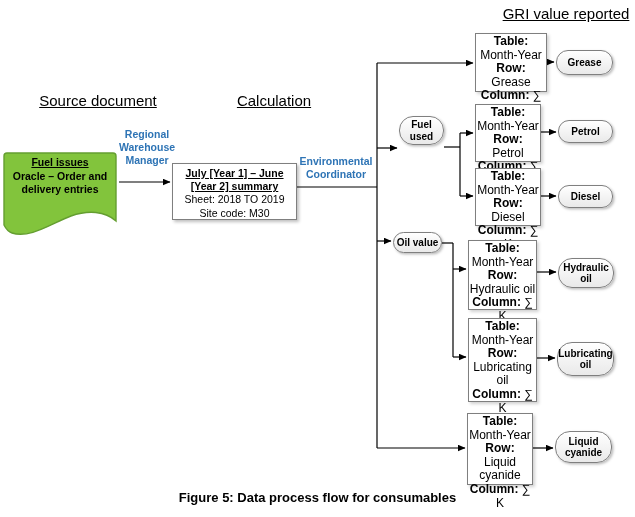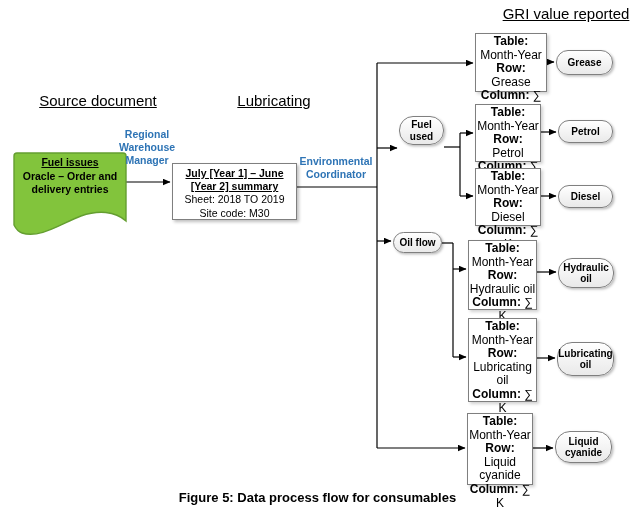--- a/index.html
+++ b/index.html
@@ -82,24 +82,24 @@
       <path d="M547,62 L554,62" marker-end="url(#ah)"></path>
       <path d="M541,132 L556,132" marker-end="url(#ah)"></path>
       <path d="M541,196 L556,196" marker-end="url(#ah)"></path>
       <path d="M537,272 L556,272" marker-end="url(#ah)"></path>
       <path d="M537,358 L555,358" marker-end="url(#ah)"></path>
       <path d="M533,448 L553,448" marker-end="url(#ah)"></path>
     </g>
   </svg>
 
   <div class="abs hdr" style="left:28px;top:92px;width:140px;">Source document</div>
-  <div class="abs hdr" style="left:204px;top:92px;width:140px;">Lubricating</div>
+  <div class="abs hdr" style="left:204px;top:92px;width:140px;">Calculation</div>
   <div class="abs hdr" style="left:496px;top:5px;width:140px;">GRI value reported</div>
 
-  <div class="abs" id="doc-node" style="left:12px;top:152px;">
+  <div class="abs" id="doc-node" style="left:2px;top:152px;">
     <svg width="116" height="88" viewBox="0 0 116 88">
       <path d="M5,1 H111 Q114,1 114,4 V69 C103,59 86,58 69,64 C50,71 28,87 10,81 C7,80 4,77 2,73 V4 Q2,1 5,1 Z" fill="#82C43C" stroke="#649E30" stroke-width="1.4"></path>
     </svg>
     <div id="doc-text">
       <div class="t">Fuel issues</div>
       <div class="b">Oracle – Order and
 delivery entries</div>
     </div>
   </div>
 
@@ -110,21 +110,21 @@
 Coordinator</div>
 
   <div class="abs" id="calc-box" style="left:172px;top:163px;">
     <div class="t">July  [Year 1] – June</div>
     <div class="t">[Year 2] summary</div>
     <div>Sheet: 2018 TO 2019</div>
     <div>Site code: M30</div>
   </div>
 
   <div class="abs oval" style="left:399px;top:116px;width:45px;height:29px;border-radius:14px;">Fuel used</div>
-  <div class="abs oval" style="left:393px;top:232px;width:49px;height:21px;border-radius:11px;">Oil flow</div>
+  <div class="abs oval" style="left:393px;top:232px;width:49px;height:21px;border-radius:11px;">Oil value</div>
 
   <div class="abs tbox" style="left:475px;top:33px;width:72px;height:59px;">
     <div><span class="b">Table:</span></div>
     <div>Month-Year</div>
     <div><span class="b">Row:</span> <span>Grease</span></div>
     <div><span class="b">Column:</span> <span>∑ K</span></div>
   </div>
 
   <div class="abs tbox" style="left:475px;top:104px;width:66px;height:58px;">
     <div><span class="b">Table:</span></div>

